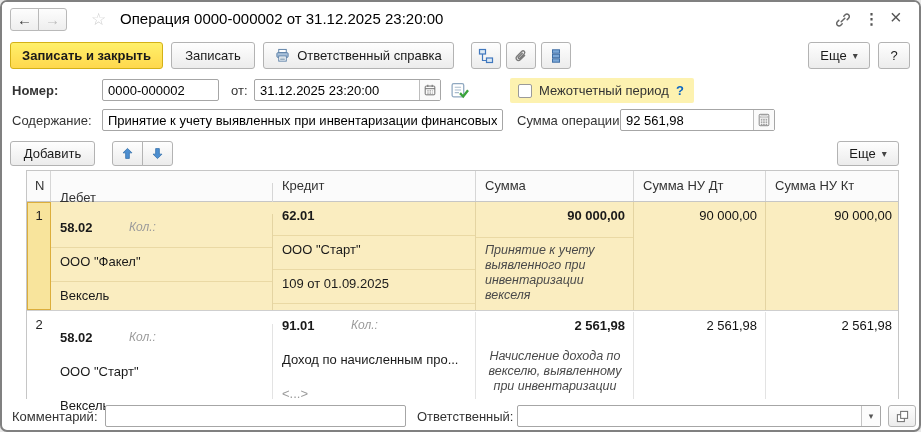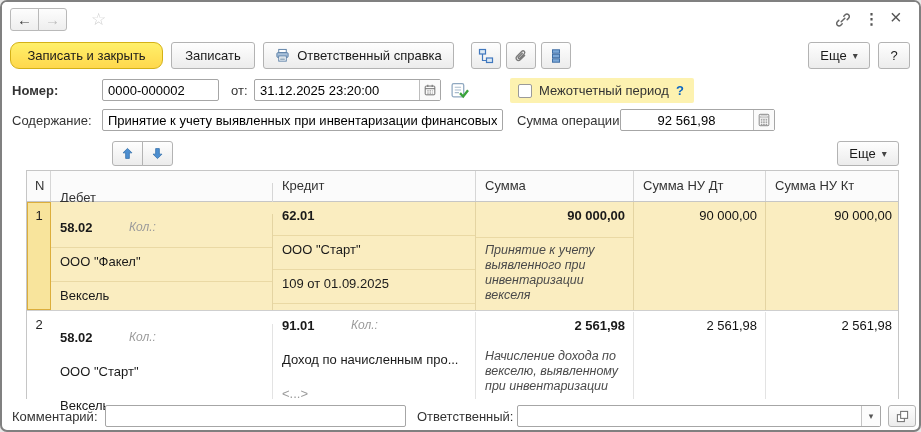--- a/index.html
+++ b/index.html
@@ -19,21 +19,21 @@
   .star{position:absolute;left:89px;top:7px;font-size:17px;color:#cfcfcf;cursor:pointer;}
   .wtitle{position:absolute;left:118px;top:8px;font-size:15px;font-weight:500;color:#000;white-space:nowrap;}
   .titleicon{position:absolute;top:10px;cursor:pointer;color:#666;}
   .ticon-dots{left:862px;top:8px;font-size:15px;font-weight:bold;color:#555;}
   .ticon-close{left:888px;top:4px;font-size:20px;color:#555;}
   
   .btn{position:absolute;height:27px;border:1px solid #b3b3b3;border-radius:3px;
     background:linear-gradient(#fefefe,#ececec);font-size:13px;color:#1a1a1a;
     display:flex;align-items:center;justify-content:center;padding:0 10px;cursor:pointer;
     font-family:"Liberation Sans",sans-serif;white-space:nowrap;}
-  .btn-yellow{background:linear-gradient(#fff06a,#ffd84d);border-color:#d4b117;font-weight:normal;border-radius:9px;}
+  .btn-yellow{background:linear-gradient(#fff06a,#ffd84d);border-color:#d4b117;font-weight:bold;}
   .btn .darr{font-size:10px;margin-left:6px;color:#444;}
   .iconbtn{padding:0;}
   
   .lbl{position:absolute;font-size:13px;color:#333;white-space:nowrap;}
   .inp{position:absolute;height:22px;border:1px solid #a6a6a6;border-radius:2px;background:#fff;
     font-size:13px;padding:0 5px;font-family:"Liberation Sans",sans-serif;color:#000;outline:none;}
   .addonwrap{position:absolute;height:22px;}
   .addonwrap .inp{position:absolute;left:0;top:0;width:100%;height:100%;}
   .addon{position:absolute;right:1px;top:1px;bottom:1px;width:21px;border-left:1px solid #bdbdbd;
     background:#fafafa;display:flex;align-items:center;justify-content:center;cursor:pointer;}
@@ -83,20 +83,21 @@
 <body>
 
 <div class="window">
 
   <div class="titlebar">
     <div class="navgroup">
       <button class="navbtn back">←</button>
       <button class="navbtn fwd">→</button>
     </div>
     <span class="star">☆</span>
+    <div class="wtitle">Операция 0000-000002 от 31.12.2025 23:20:00</div>
 
     <span class="titleicon" style="left:833px;top:10px;">
       <svg viewBox="0 0 16 16" width="16" height="16" fill="none" stroke="#666" stroke-width="1.5" stroke-linecap="round">
         <path d="M6.2 9.8l3.6-3.6"></path>
         <path d="M8.8 4.2l1.4-1.4a2.4 2.4 0 013.4 3.4L12.2 7.6"></path>
         <path d="M7.2 11.8l-1.4 1.4a2.4 2.4 0 01-3.4-3.4l1.4-1.4"></path>
       </svg>
     </span>
     <span class="titleicon ticon-dots">⋮</span>
     <span class="titleicon ticon-close">×</span>
@@ -178,40 +179,41 @@
   <div class="cbblock">
     <span class="cbbox"></span>
     <span class="cblabel">Межотчетный период</span>
     <span class="cbhelp">?</span>
   </div>
 
   <span class="lbl" style="left:10px;top:111px;">Содержание:</span>
   <input class="inp" style="left: 100px; top: 107px; width: 401px;" value="Принятие к учету выявленных при инвентаризации финансовых">
   <span class="lbl" style="left:515px;top:111px;">Сумма операции:</span>
   <div class="addonwrap" style="left:618px;top:107px;width:155px;">
-    <input class="inp" style="text-align: center; padding-right: 27px;" value="92 561,98">
+    <input class="inp" style="text-align: left; padding-right: 27px;" value="92 561,98">
     <span class="addon">
       <svg viewBox="0 0 16 16" width="14" height="14">
         <rect x="2.5" y="1.5" width="11" height="13" rx="1" fill="#fff" stroke="#777"></rect>
         <rect x="4.3" y="3.3" width="7.4" height="2.4" fill="#e3e3e3" stroke="#999" stroke-width="0.6"></rect>
         <g fill="#9a9a9a">
           <rect x="4.3" y="7" width="1.9" height="1.7"></rect>
             <rect x="7" y="7" width="1.9" height="1.7"></rect>
             <rect x="9.8" y="7" width="1.9" height="1.7"></rect>
           <rect x="4.3" y="9.6" width="1.9" height="1.7"></rect>
             <rect x="7" y="9.6" width="1.9" height="1.7"></rect>
             <rect x="9.8" y="9.6" width="1.9" height="1.7"></rect>
           <rect x="4.3" y="12.2" width="1.9" height="1.7"></rect>
             <rect x="7" y="12.2" width="1.9" height="1.7"></rect>
             <rect x="9.8" y="12.2" width="1.9" height="1.7"></rect>
         </g>
       </svg>
     </span>
   </div>
 
+  <button class="btn" style="left:8px;top:139px;width:85px;height:25px;">Добавить</button>
   <button class="btn iconbtn" style="left:110px;top:139px;width:31px;height:25px;border-radius:3px 0 0 3px;">
     <span>
       <svg viewBox="0 0 14 14" width="13" height="13">
           <path d="M7 1.5l4.8 4.8H9v6H5v-6H2.2z" fill="#4d8fd1" stroke="#2f6da8" stroke-width="0.8"></path>
         </svg>
     </span>
   </button>
   <button class="btn iconbtn" style="left:140px;top:139px;width:31px;height:25px;border-radius:0 3px 3px 0;">
     <span>
       <svg viewBox="0 0 14 14" width="13" height="13">
@@ -267,21 +269,21 @@
         <div class="sub">ООО "Старт"</div>
         <div class="sub">Вексель</div>
       </div>
       <div class="dc col-credit">
         <div class="sub"><span class="acc">91.01</span><span class="qty">Кол.:</span></div>
         <div class="sub">Доход по начисленным про...</div>
         <div class="sub muted">&lt;...&gt;</div>
       </div>
       <div class="dc col-sum">
         <div class="amt">2 561,98</div>
-        <div class="cmt" style="padding-top:1px;">Начисление дохода по векселю, выявленному при инвентаризации</div>
+        <div class="cmt" style="padding-top:1px;text-align:center;">Начисление дохода по векселю, выявленному при инвентаризации</div>
       </div>
       <div class="dc col-nudt">
         <div class="amt amtplain">2 561,98</div>
       </div>
       <div class="dc col-nukt" style="border-right:none;">
         <div class="amt amtplain">2 561,98</div>
       </div>
     </div>
   </div>
 

